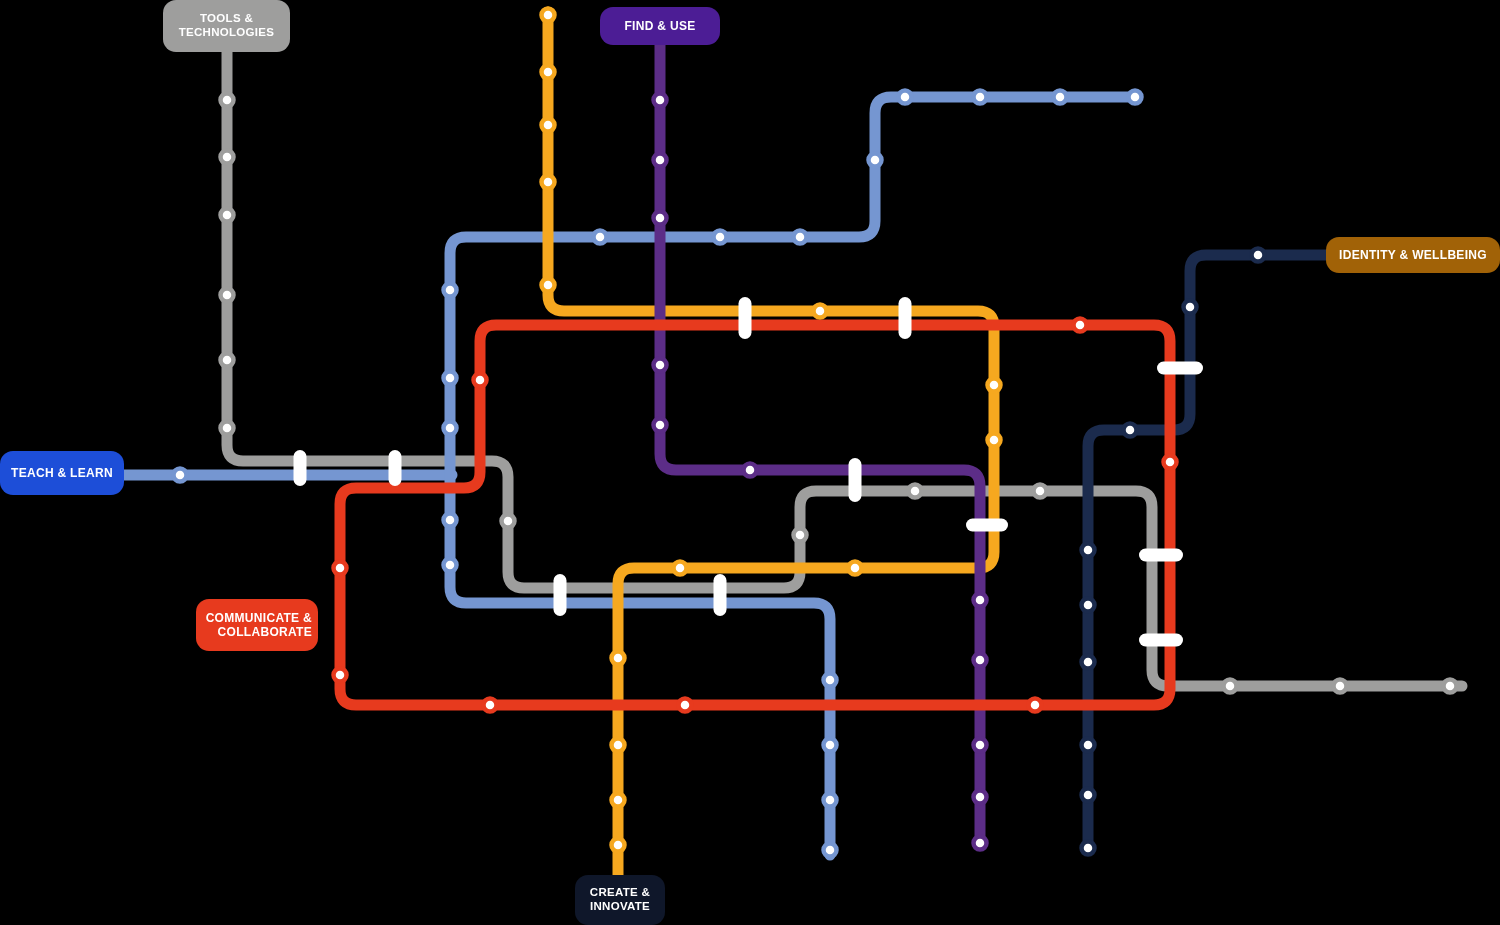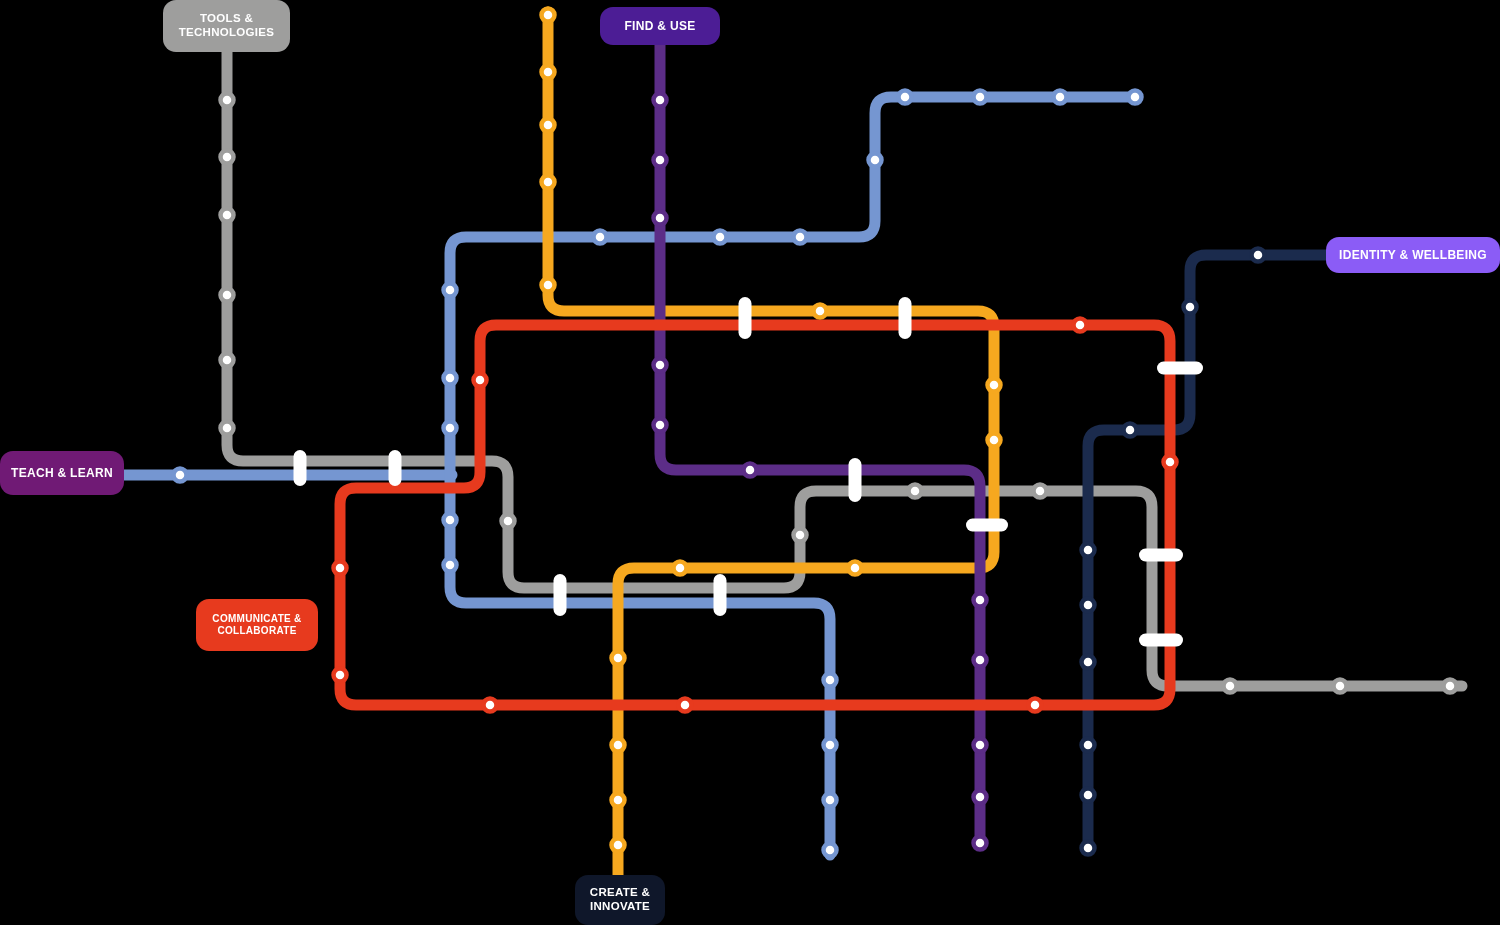--- a/index.html
+++ b/index.html
@@ -128,19 +128,19 @@
       <rect x="848.5" y="458" width="13" height="44" rx="6.5" ry="6.5" fill="#ffffff"></rect>
       <rect x="553.5" y="574" width="13" height="42" rx="6.5" ry="6.5" fill="#ffffff"></rect>
       <rect x="713.5" y="574" width="13" height="42" rx="6.5" ry="6.5" fill="#ffffff"></rect>
       <rect x="966" y="518.5" width="42" height="13" rx="6.5" ry="6.5" fill="#ffffff"></rect>
       <rect x="1157" y="361.5" width="46" height="13" rx="6.5" ry="6.5" fill="#ffffff"></rect>
       <rect x="1139" y="548.5" width="44" height="13" rx="6.5" ry="6.5" fill="#ffffff"></rect>
       <rect x="1139" y="633.5" width="44" height="13" rx="6.5" ry="6.5" fill="#ffffff"></rect>
     </svg>
   <div id="labels">
       <div class="pill" style="left: 163px; top: 0px; width: 127px; height: 52px; background: rgb(158, 158, 157); font-size: 11.5px; text-align: center;">TOOLS &amp; TECHNOLOGIES</div>
-      <div class="pill" style="left: 0px; top: 451px; width: 124px; height: 44px; background: #701a75; font-size: 12px;">TEACH &amp; LEARN</div>
+      <div class="pill" style="left: 0px; top: 451px; width: 124px; height: 44px; background: #1d4ed8; font-size: 12px;">TEACH &amp; LEARN</div>
       <div class="pill" style="left: 575px; top: 875px; width: 90px; height: 50px; background: #0f172a; font-size: 11.5px;">CREATE &amp; INNOVATE</div>
       <div class="pill" style="left: 600px; top: 7px; width: 120px; height: 38px; background: #4c1d95; font-size: 12px;">FIND &amp; USE</div>
-      <div class="pill" style="left: 1326px; top: 237px; width: 174px; height: 36px; background: #8b5cf6; font-size: 12px;">IDENTITY &amp; WELLBEING</div>
-      <div class="pill" style="left: 196px; top: 599px; width: 122px; height: 52px; background: rgb(231, 58, 30); font-size: 10px;">COMMUNICATE &amp; COLLABORATE</div>
+      <div class="pill" style="left: 1326px; top: 237px; width: 174px; height: 36px; background: #a16207; font-size: 12px;">IDENTITY &amp; WELLBEING</div>
+      <div class="pill" style="left: 196px; top: 599px; width: 122px; height: 52px; background: rgb(231, 58, 30); font-size: 12px; text-align: right;">COMMUNICATE &amp; COLLABORATE</div>
     </div>
 </div>
 
 </body></html>

